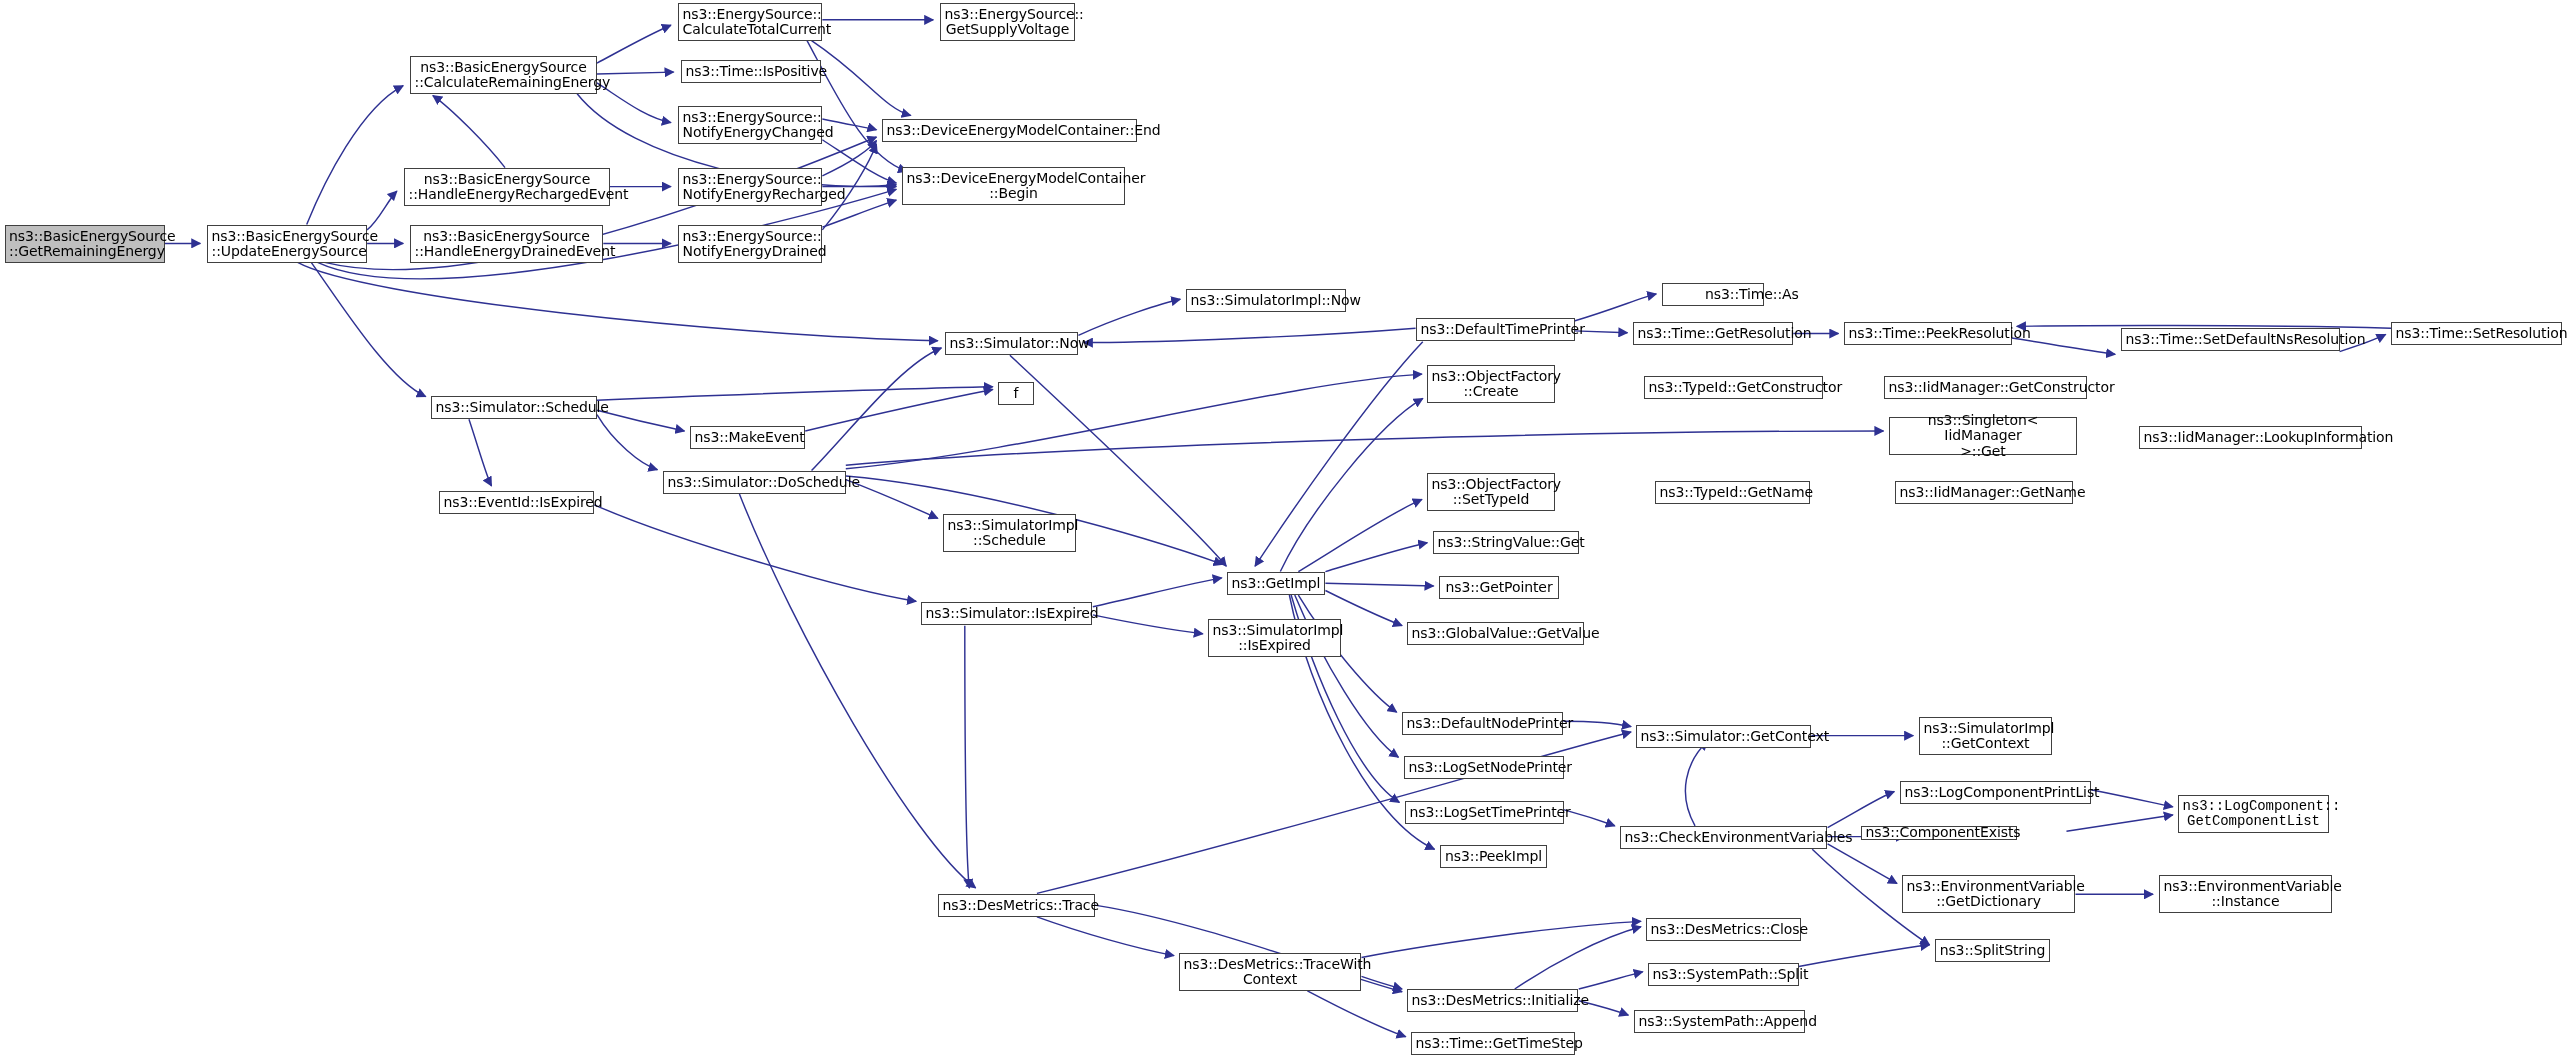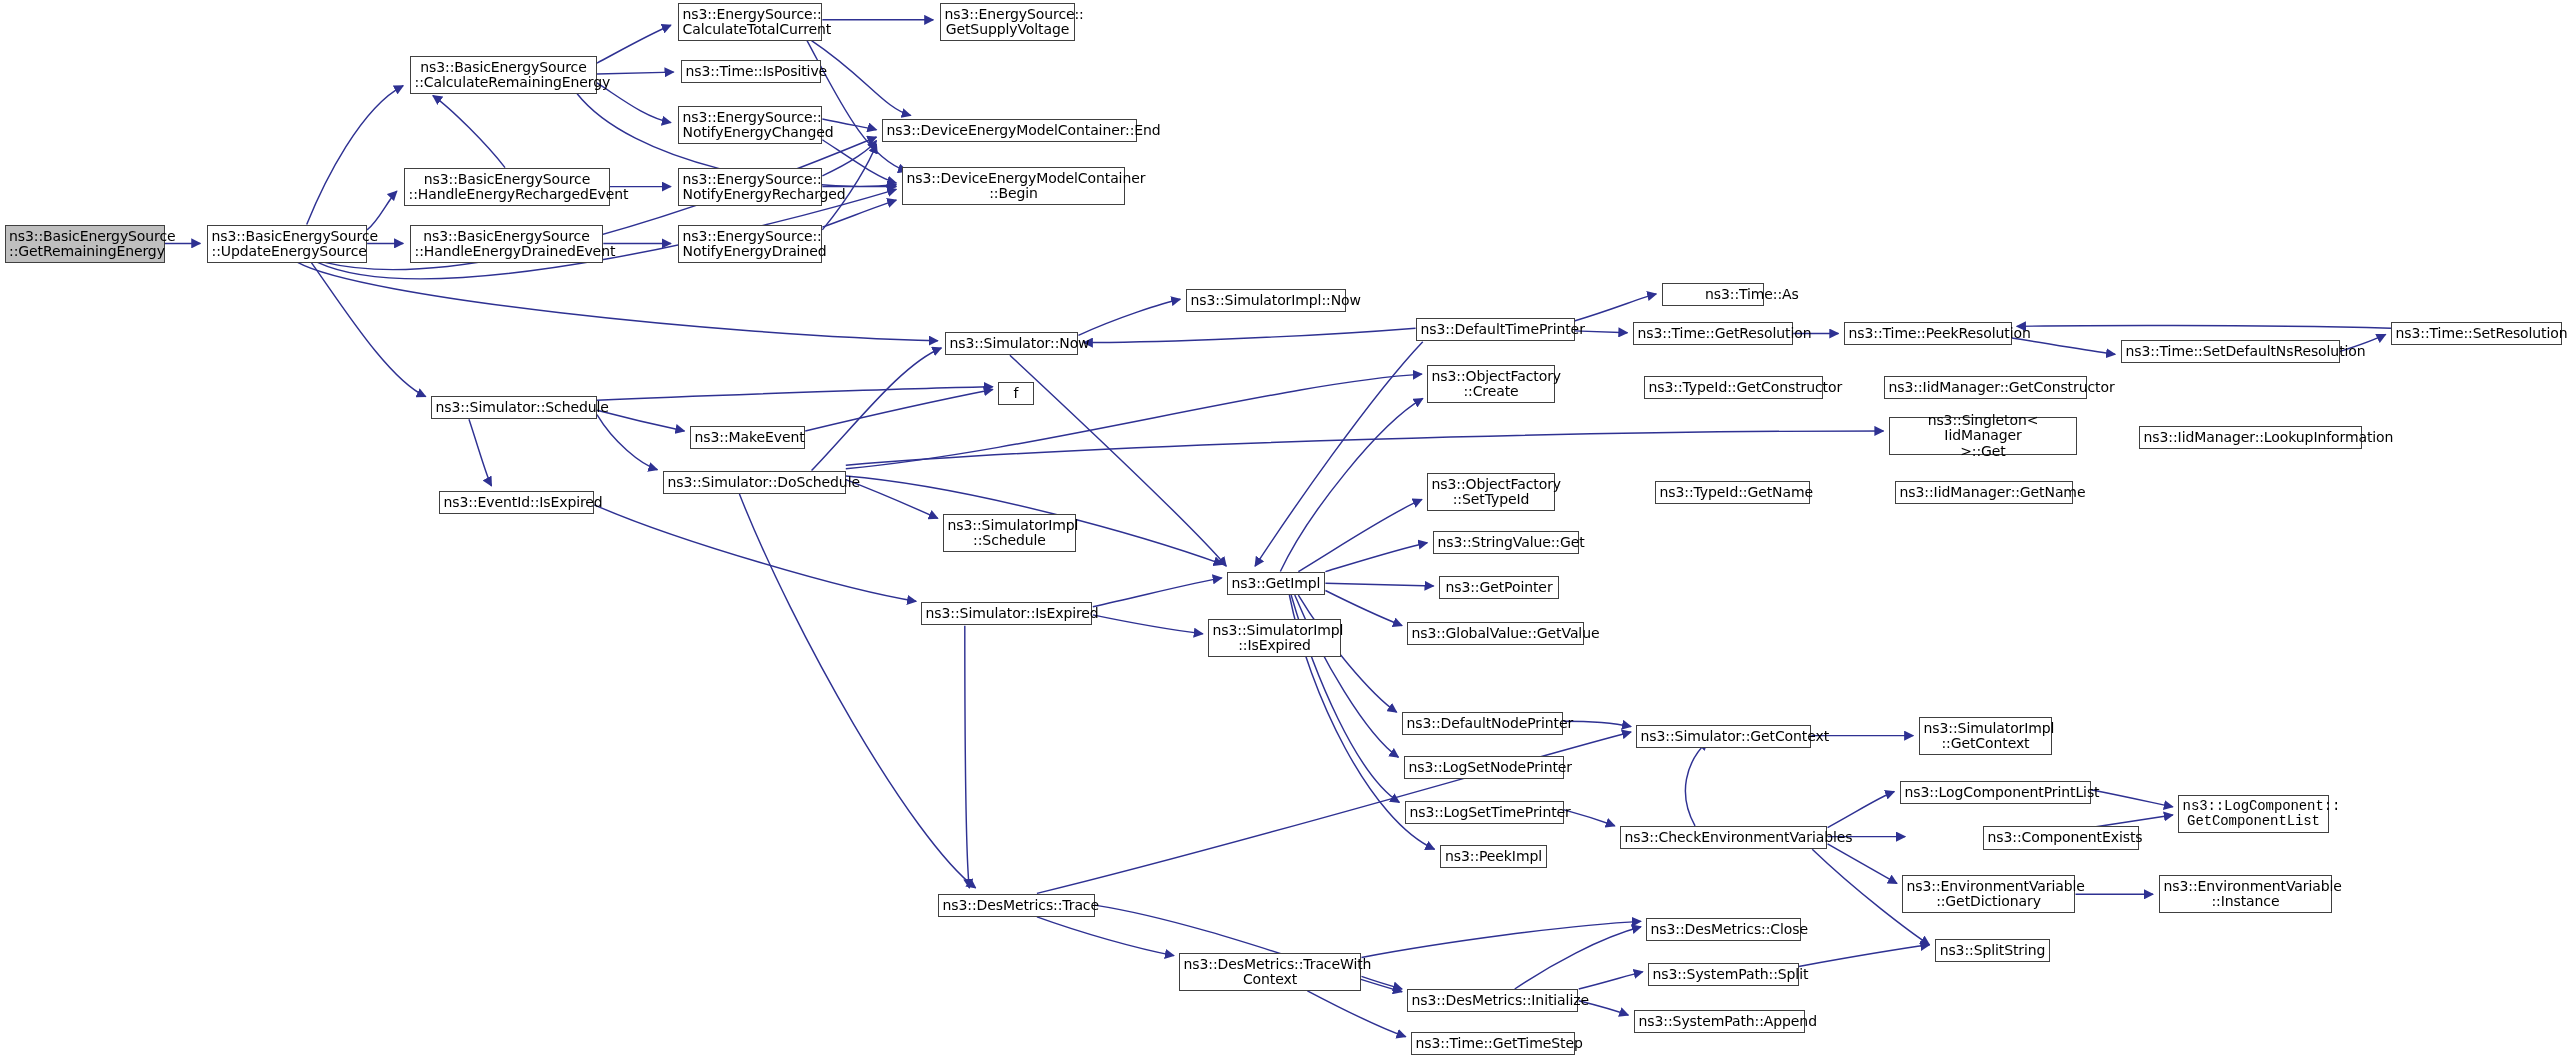--- a/index.html
+++ b/index.html
@@ -167,21 +167,21 @@
       </div>
       <div class="node" style="left: 1662px; top: 283px; width: 102px; height: 23.4px; padding-left: 42px;">
         <span>ns3::Time::As</span>
       </div>
       <div class="node" style="left: 1633px; top: 322px; width: 160px; height: 23.4px;">
         <span>ns3::Time::GetResolution</span>
       </div>
       <div class="node" style="left: 1844px; top: 322px; width: 168px; height: 23.4px;">
         <span>ns3::Time::PeekResolution</span>
       </div>
-      <div class="node" style="left: 2121px; top: 340px; width: 219px; height: 23.4px;">
+      <div class="node" style="left: 2121px; top: 328px; width: 219px; height: 23.4px;">
         <span>ns3::Time::SetDefaultNsResolution</span>
       </div>
       <div class="node" style="left: 2391px; top: 322px; width: 171px; height: 23.4px; justify-content: flex-end;">
         <span>ns3::Time::SetResolution</span>
       </div>
       <div class="node" style="left: 431px; top: 396px; width: 166px; height: 23.4px;">
         <span>ns3::Simulator::Schedule</span>
       </div>
       <div class="node" style="left: 690px; top: 426px; width: 115px; height: 23.4px;">
         <span>ns3::MakeEvent</span>
@@ -263,21 +263,21 @@
       <div class="node" style="left: 1919px; top: 717px; width: 133px; height: 38px;">
         <span>ns3::SimulatorImpl
 ::GetContext</span>
       </div>
       <div class="node" style="left: 1620px; top: 826px; width: 207px; height: 23.4px;">
         <span>ns3::CheckEnvironmentVariables</span>
       </div>
       <div class="node" style="left: 1900px; top: 781px; width: 191px; height: 23.4px;">
         <span>ns3::LogComponentPrintList</span>
       </div>
-      <div class="node" style="left: 1983px; top: 826px; width: 156px; height: 24px;">
+      <div class="node" style="left: 1861px; top: 826px; width: 156px; height: 14px;">
         <span>ns3::ComponentExists</span>
       </div>
       <div class="node" style="left: 2178px; top: 795px; width: 151px; height: 38px; font-family: Liberation Mono, monospace;">
         <span>ns3::LogComponent::
 GetComponentList</span>
       </div>
       <div class="node" style="left: 1902px; top: 875px; width: 173px; height: 38px;">
         <span>ns3::EnvironmentVariable
 ::GetDictionary</span>
       </div>

